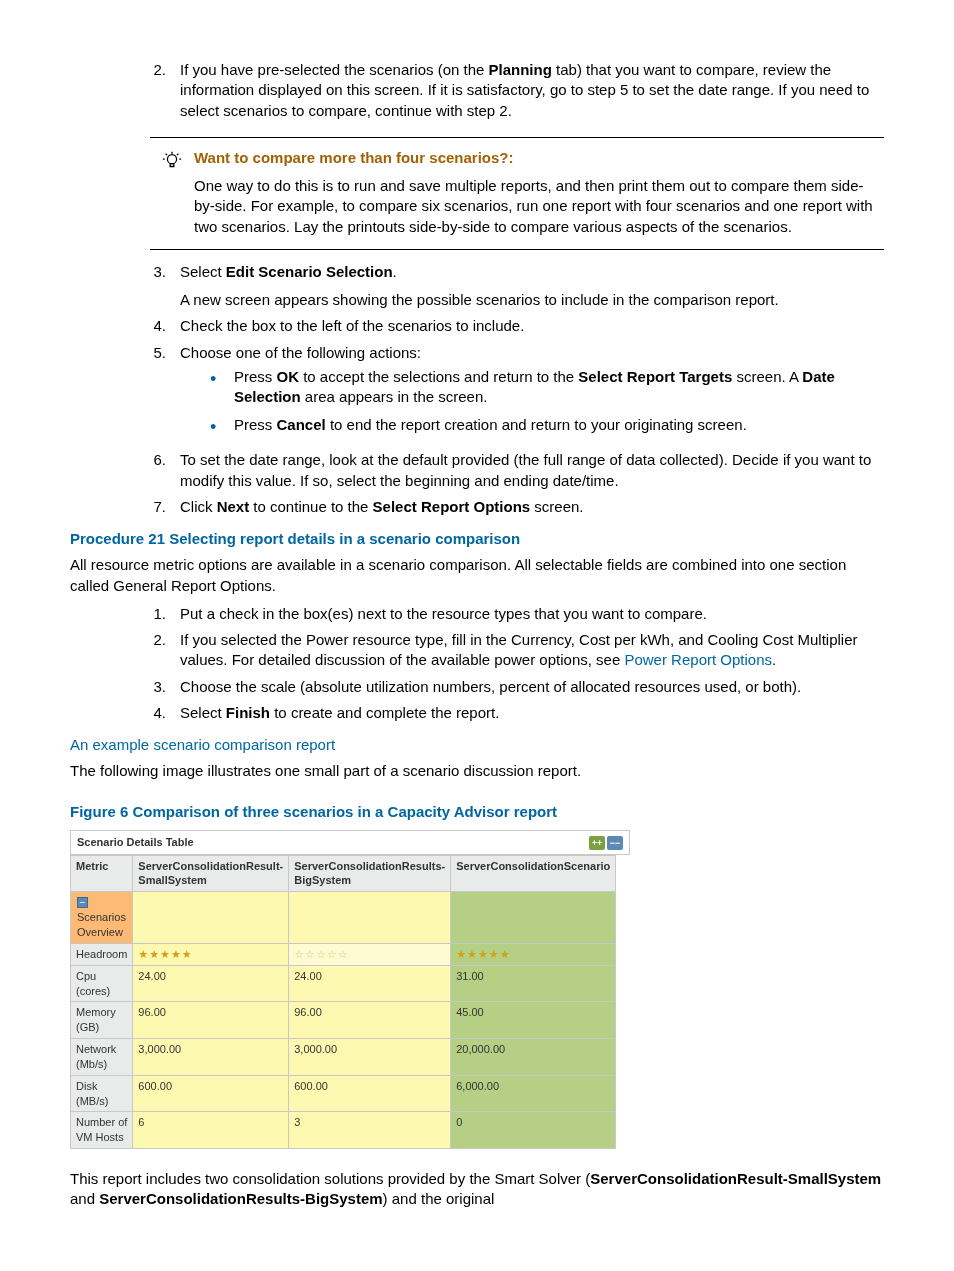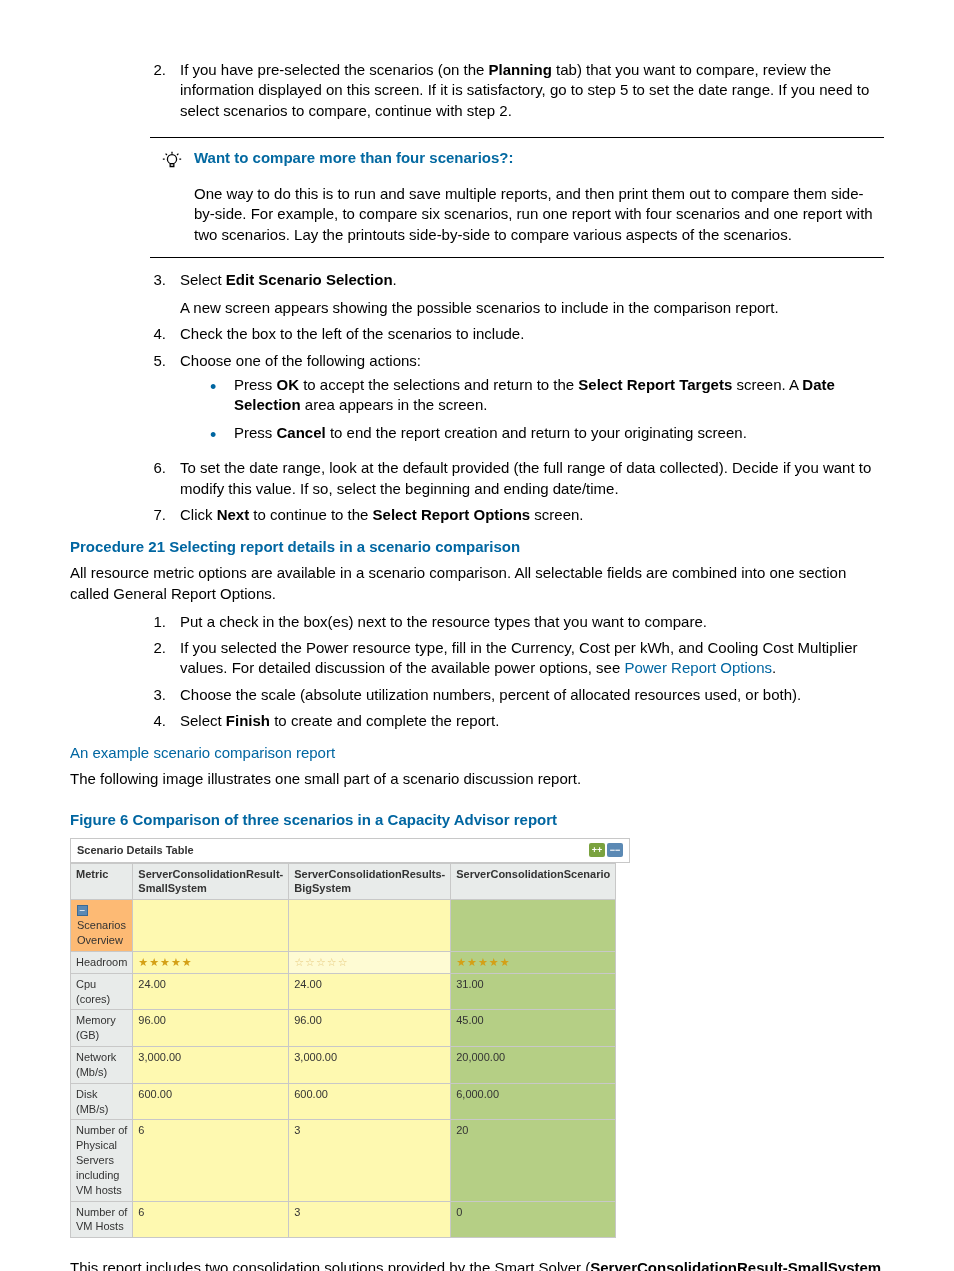--- a/index.html
+++ b/index.html
@@ -21,40 +21,40 @@
   .bold { font-weight: bold; margin-top: 8px; }
   .callout-box {
     border-top: 1px solid #000;
     border-bottom: 1px solid #000;
     margin: 16px 0 12px 0;
     padding: 10px 0 12px 0;
     display: flex;
   }
   .callout-icon { width: 44px; flex-shrink: 0; display:flex; justify-content:center; padding-top:2px; }
   .callout-body { flex: 1; }
-  .callout-title { color: #0369a1; font-weight: bold; margin-bottom: 16px; }
+  .callout-title { color: #a16207; font-weight: bold; margin-bottom: 8px; }
   .sub-indent { padding-left: 30px; margin-top:4px; }
   ul.bullets { list-style: none; padding: 0; margin: 4px 0 4px 30px; }
   ul.bullets > li { display:flex; margin-bottom:8px; }
   .bullet-dot { color:#0066a1; width:24px; flex-shrink:0; font-size:18px; line-height:1; padding-top:3px; }
   .heading-blue { color:#0066a1; font-weight:bold; margin: 12px 0 6px 0; }
   .para { margin: 0 0 8px 0; }
   .link { color:#0066a1; }
   .figure-title { color:#0066a1; font-weight:bold; margin: 20px 0 8px 0; }
   .table-wrap { margin: 0 0 20px 0; }
   .scenario-header {
     background:#fff;
     border:1px solid #c8c8c8;
     padding:4px 6px;
     font-size:11px;
     font-weight:bold;
     color:#333;
     display:flex;
     justify-content:space-between;
-    align-items:flex-start;
+    align-items:flex-end;
   }
   .hdr-icons { display:flex; gap:2px; }
   .hicon {
     display:inline-block; width:16px; height:14px; font-size:9px;
     text-align:center; line-height:14px; border-radius:2px; color:#fff;
   }
   .hicon.plus { background:#7aa23f; }
   .hicon.minus { background:#5b89b4; }
   table.scenario {
     border-collapse: collapse;
@@ -247,26 +247,20 @@
         <td class="v2">3,000.00</td>
         <td class="v3">20,000.00</td>
       </tr>
       <tr>
         <td class="metric-cell">Disk (MB/s)</td>
         <td class="v1">600.00</td>
         <td class="v2">600.00</td>
         <td class="v3">6,000.00</td>
       </tr>
       <tr>
-        <td class="metric-cell">Number of Physical Servers including VM hosts</td>
-        <td class="v1">6</td>
-        <td class="v2">3</td>
-        <td class="v3">20</td>
-      </tr>
-      <tr>
         <td class="metric-cell">Number of VM Hosts</td>
         <td class="v1">6</td>
         <td class="v2">3</td>
         <td class="v3">0</td>
       </tr>
     </tbody>
   </table>
 </div>
 
 <p class="para">

